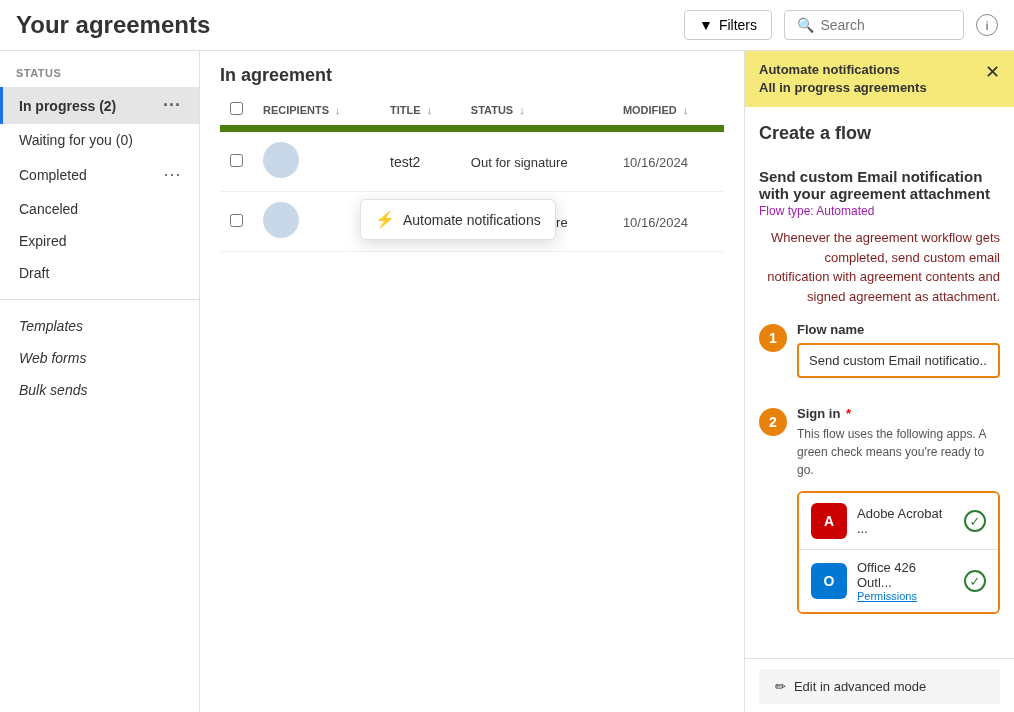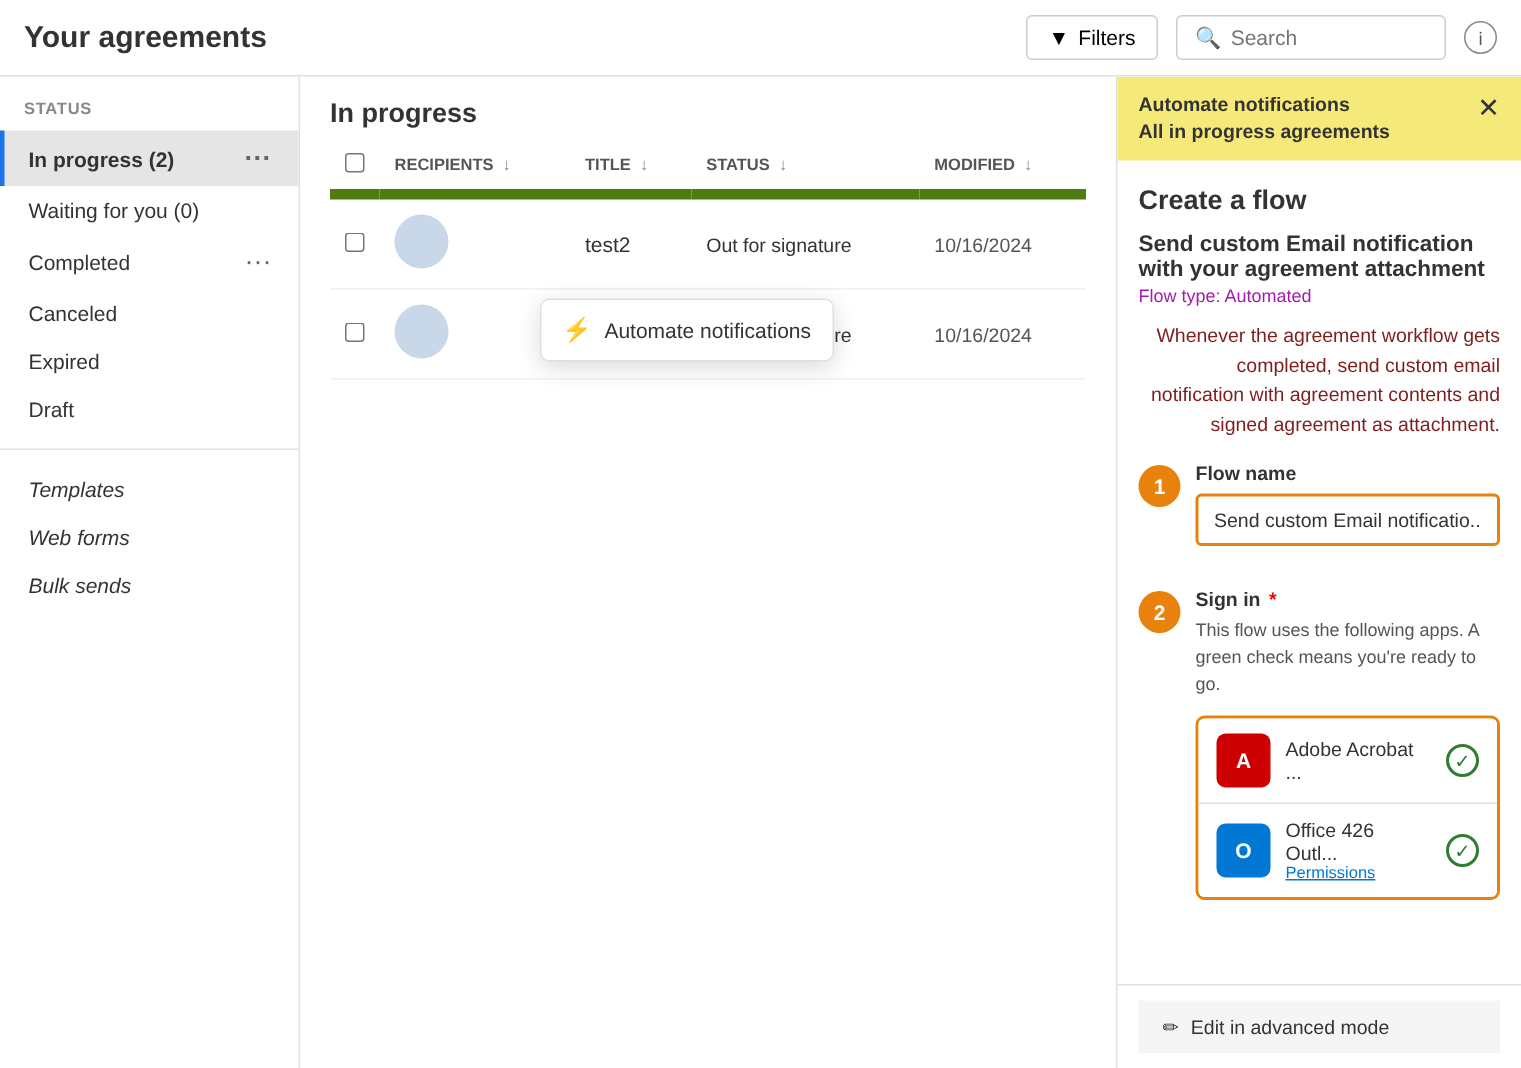--- a/index.html
+++ b/index.html
@@ -1,20 +1,20 @@
 <!DOCTYPE html>
 <html><head>
   <meta charset="utf-8">
   <style>
     * { box-sizing: border-box; margin: 0; padding: 0; }
     body { font-family: -apple-system, BlinkMacSystemFont, 'Segoe UI', sans-serif; font-size: 14px; background: #fff; color: #333; width: 1014px; height: 712px; overflow: hidden; display: flex; flex-direction: column; }
 
     
     .header { display: flex; align-items: center; padding: 10px 16px; border-bottom: 1px solid #e0e0e0; gap: 12px; }
-    .header-title { font-size: 20px; font-weight: 600; flex: 1; }
+    .header-title { font-size: 24px; font-weight: 600; flex: 1; }
     .filter-btn { display: flex; align-items: center; gap: 6px; border: 1px solid #ccc; border-radius: 4px; padding: 6px 14px; background: #fff; cursor: pointer; font-size: 14px; }
     .search-box { display: flex; align-items: center; gap: 6px; border: 1px solid #ccc; border-radius: 4px; padding: 6px 12px; background: #fff; width: 180px; }
     .search-box input { border: none; outline: none; font-size: 14px; width: 130px; }
     .info-icon { width: 22px; height: 22px; border-radius: 50%; border: 1px solid #888; display: flex; align-items: center; justify-content: center; font-size: 12px; color: #555; cursor: pointer; }
 
     
     .main { display: flex; flex: 1; overflow: hidden; }
 
     
     .sidebar { width: 200px; border-right: 1px solid #e0e0e0; padding: 12px 0; overflow-y: auto; }
@@ -48,21 +48,21 @@
     
     .tooltip-popup { position: absolute; background: #fff; border: 1px solid #e0e0e0; border-radius: 6px; box-shadow: 0 4px 16px rgba(0,0,0,0.15); padding: 10px 14px; display: flex; align-items: center; gap: 8px; z-index: 100; left: 160px; top: 148px; white-space: nowrap; }
     .tooltip-icon { font-size: 16px; color: #c8a000; }
 
     
     .right-panel { width: 270px; border-left: 1px solid #e0e0e0; display: flex; flex-direction: column; overflow-y: auto; position: relative; }
     .panel-header { background: #f5e97a; padding: 10px 14px; display: flex; align-items: flex-start; justify-content: space-between; }
     .panel-header-text { font-size: 13px; font-weight: 600; line-height: 1.4; }
     .close-btn { background: none; border: none; font-size: 18px; cursor: pointer; color: #333; margin-left: 8px; }
     .panel-body { padding: 16px 14px; flex: 1; }
-    .panel-title { font-size: 18px; font-weight: 700; margin-bottom: 10px; }
+    .panel-title { font-size: 18px; font-weight: 700; margin-bottom: 24px; }
     .panel-subtitle { font-size: 15px; font-weight: 600; margin-bottom: 2px; }
     .panel-flow-type { font-size: 12px; color: #a21caf; margin-bottom: 10px; }
     .panel-desc { font-size: 13px; color: #7f1d1d; line-height: 1.5; margin-bottom: 16px; text-align: right; }
 
     
     .step-circle { width: 28px; height: 28px; border-radius: 50%; background: #e8820c; color: #fff; font-size: 14px; font-weight: 700; display: flex; align-items: center; justify-content: center; float: left; margin-right: 10px; margin-top: 2px; flex-shrink: 0; }
     .step-row { display: flex; align-items: flex-start; margin-bottom: 12px; }
 
     
     .field-section { margin-bottom: 16px; }
@@ -134,21 +134,21 @@
 
     <div class="sidebar-divider"></div>
 
     <div class="sidebar-link sidebar-item">Templates</div>
     <div class="sidebar-link sidebar-item">Web forms</div>
     <div class="sidebar-link sidebar-item">Bulk sends</div>
   </div>
 
   <div class="content" style="position:relative;">
     <div class="content-header">
-      <h2>In progress</h2>
+      <h2>In agreement</h2>
     </div>
     <div class="table-container">
       <table>
         <thead>
           <tr>
             <th class="checkbox-cell"><input type="checkbox" style=""></th>
             <th>RECIPIENTS <span class="sort-icon">↓</span></th>
             <th>TITLE <span class="sort-icon">↓</span></th>
             <th>STATUS <span class="sort-icon">↓</span></th>
             <th>MODIFIED <span class="sort-icon">↓</span></th>

